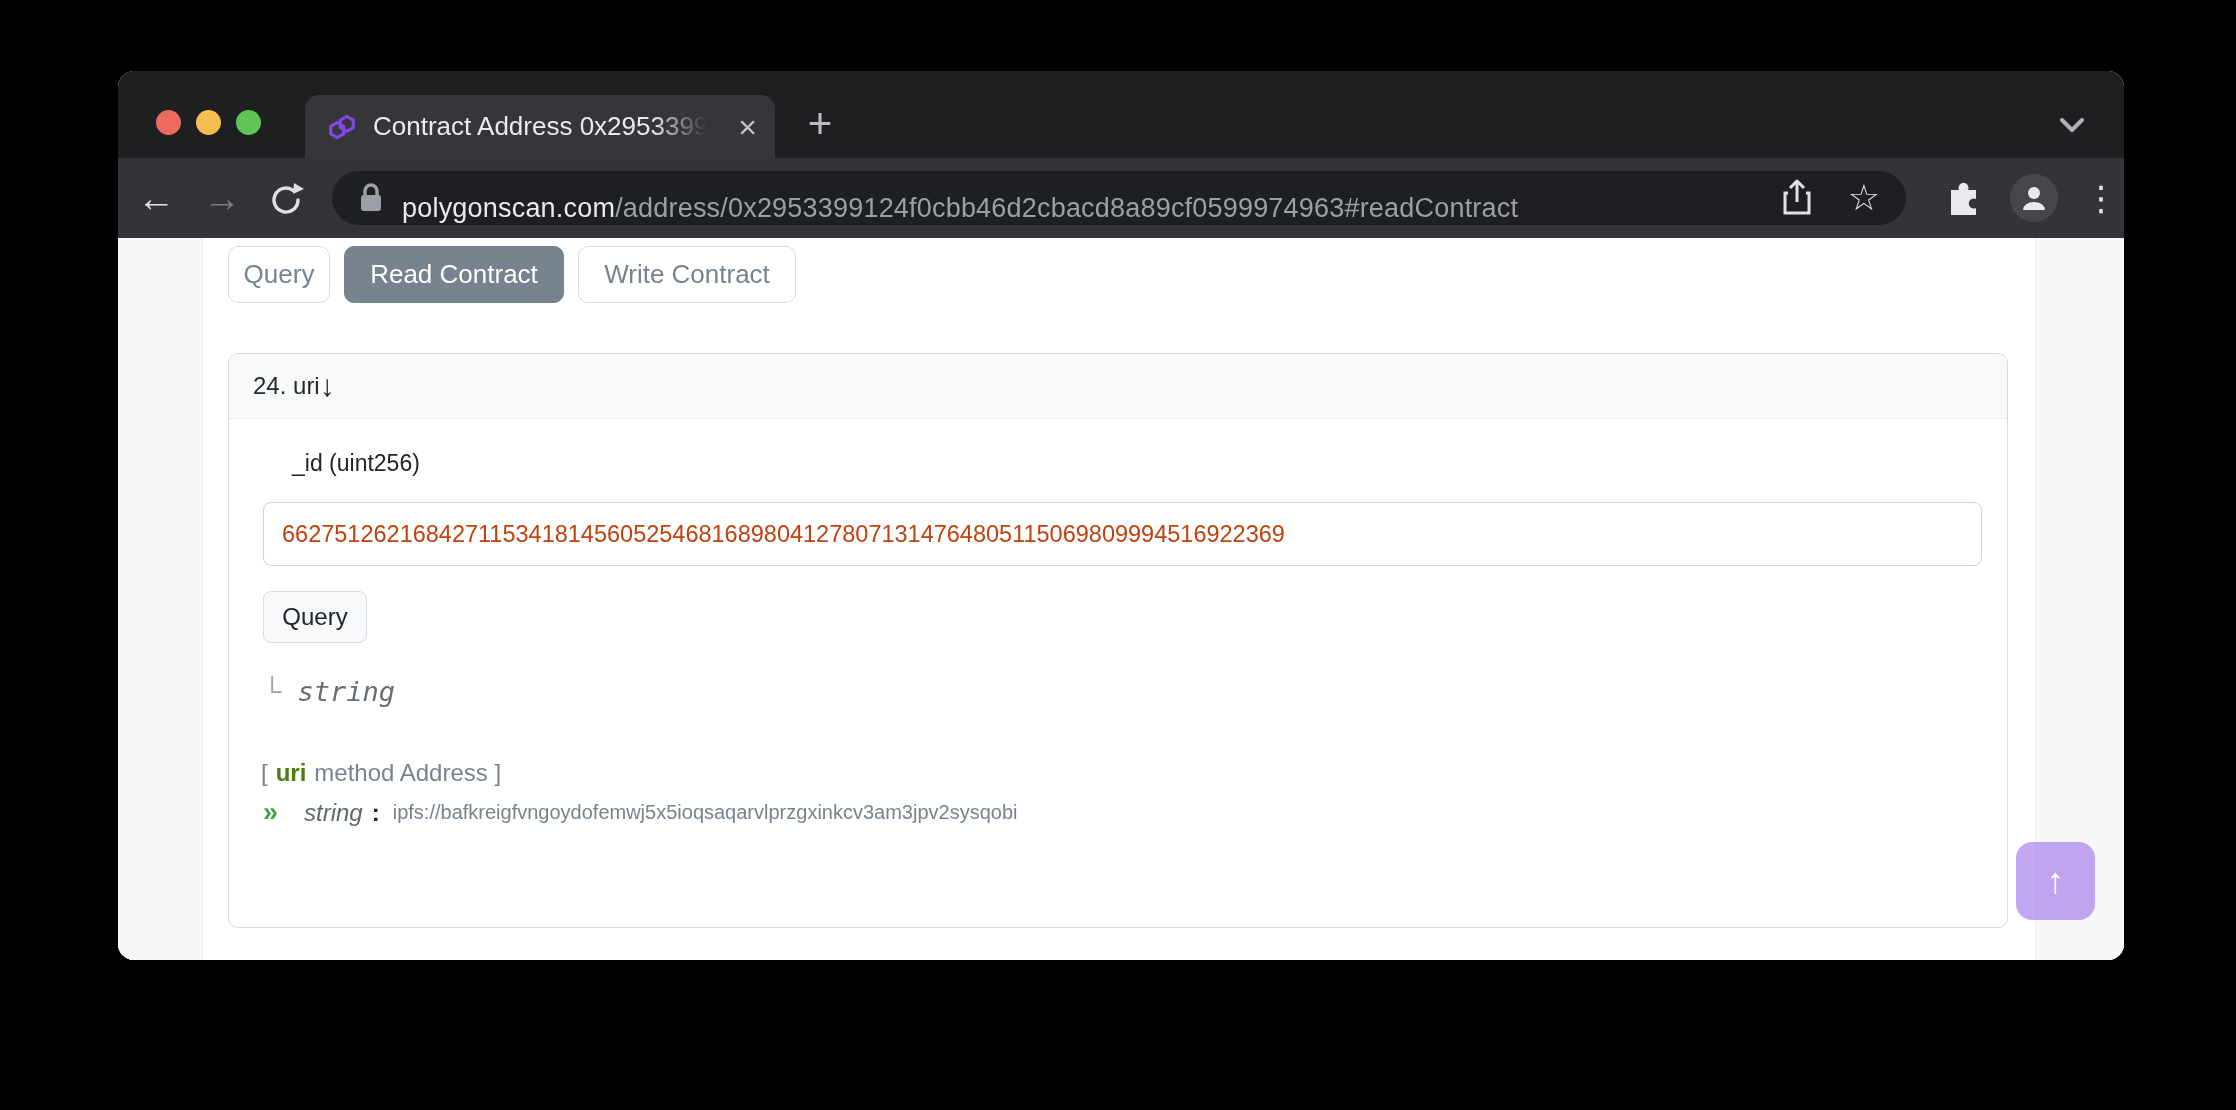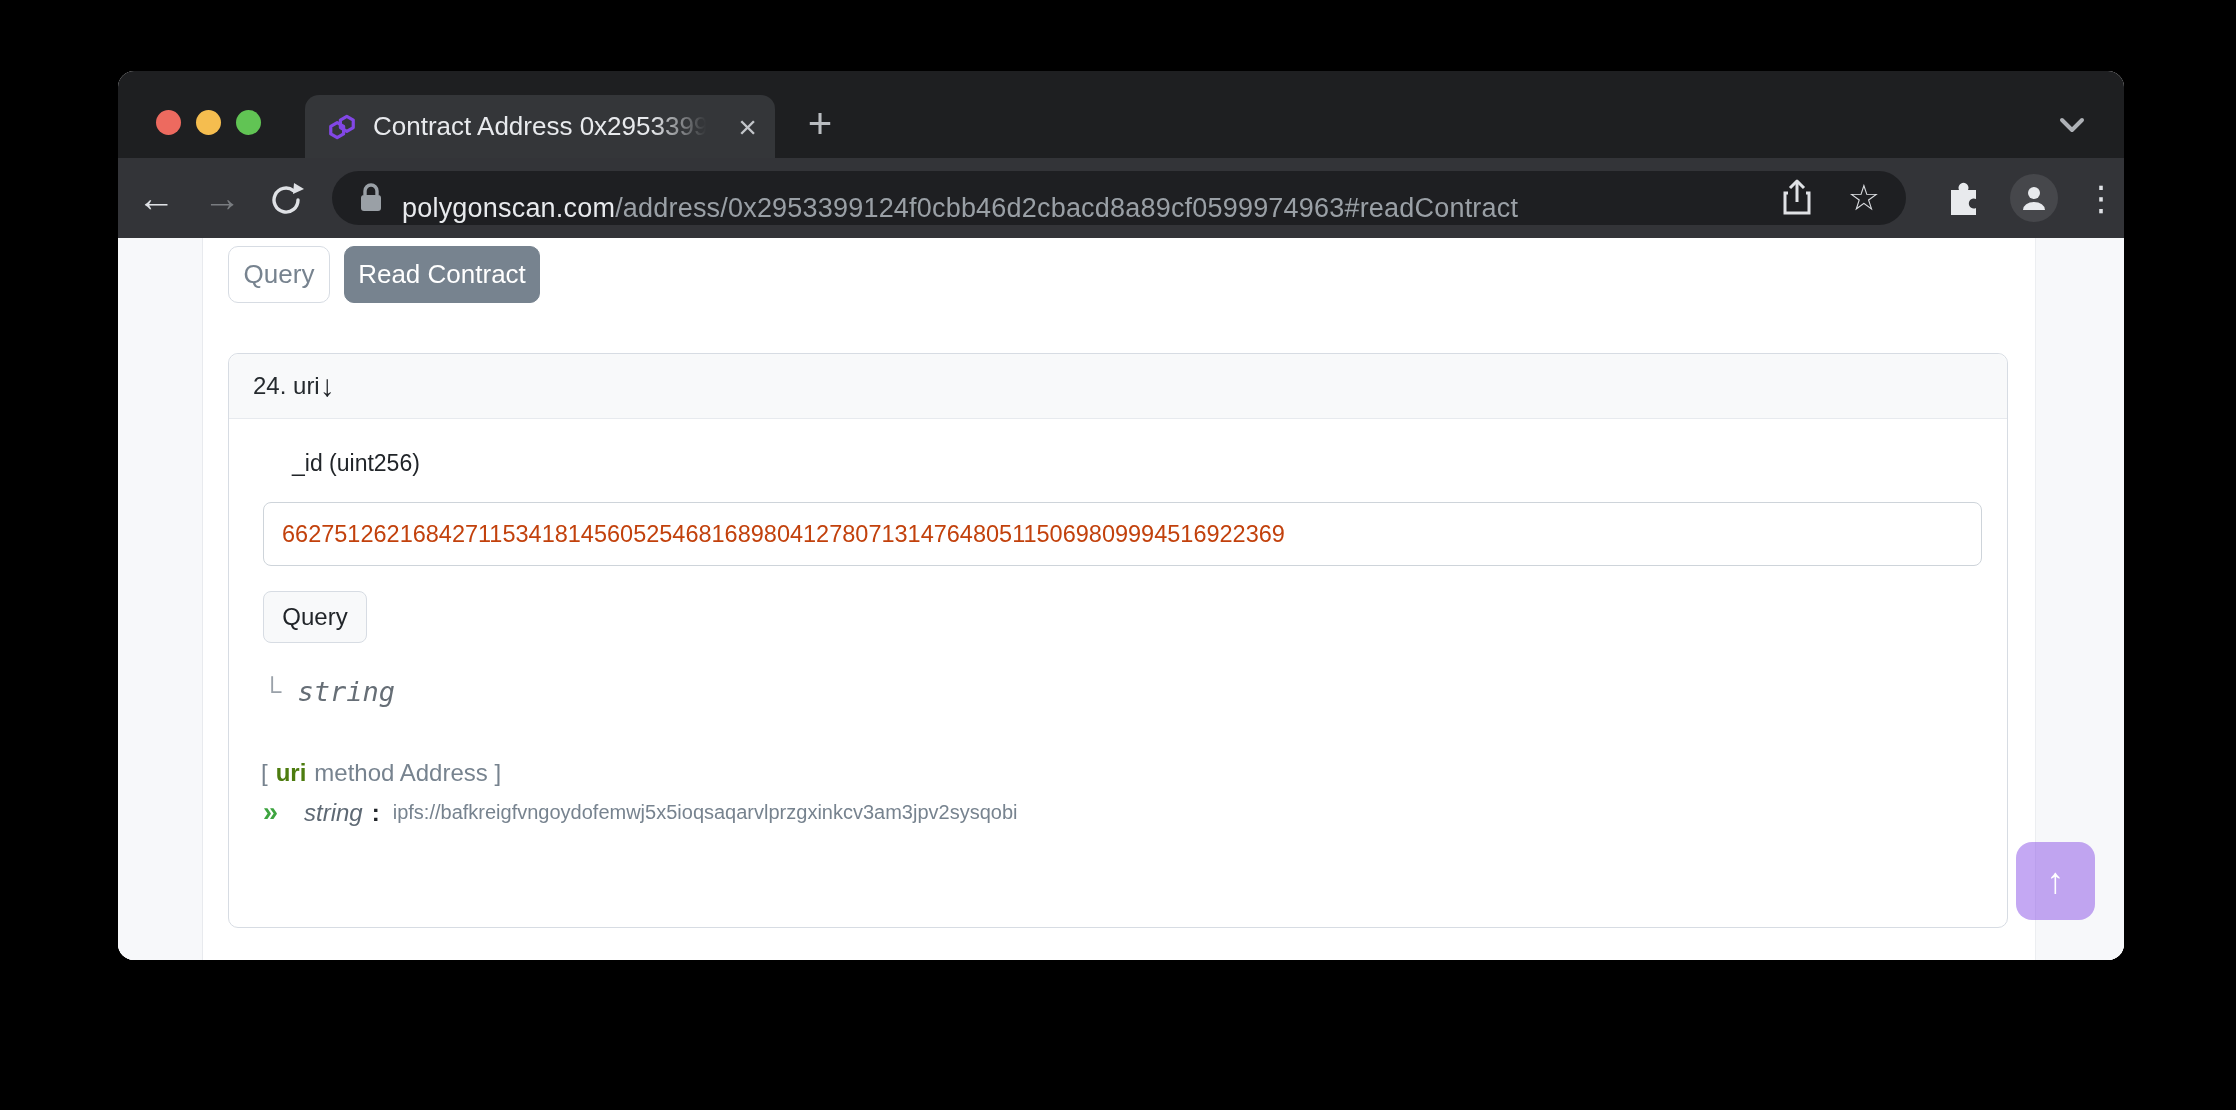--- a/index.html
+++ b/index.html
@@ -50,21 +50,21 @@
 
   
   .content { position:absolute; left:0; top:167px; width:100%; height:722px; background:#fff; }
   .gutter-left  { position:absolute; left:0; top:0; width:85px; height:100%; background:#f7f8fa; border-right:1px solid #e8eaee; }
   .gutter-right { position:absolute; left:1917px; top:0; width:89px; height:100%; background:#f7f8fa; border-left:1px solid #eceef1; }
 
   .seg-btn { position:absolute; top:8px; height:57px; border-radius:10px; font-size:26px;
              display:flex; align-items:center; justify-content:center; cursor:pointer;
              background:#fff; border:1px solid #d7dce3; color:#77838f; }
   .seg-code  { left:110px; width:102px; }
-  .seg-read  { left:226px; width:196px; background:#77838f; border-color:#77838f; color:#fff; }
+  .seg-read  { left:226px; width:220px; background:#77838f; border-color:#77838f; color:#fff; }
   .seg-write { left:460px; width:218px; }
 
   .card { position:absolute; left:110px; top:115px; width:1780px; height:575px;
           border:1px solid #d7dce3; border-radius:10px; background:#fff; }
   .card-header { position:absolute; left:0; top:0; width:100%; height:65px; background:#f8f9fa;
                  border-bottom:1px solid #e7eaee; border-radius:10px 10px 0 0;
                  display:flex; align-items:center; padding:0 30px 0 24px; }
   .card-title { font-size:24px; color:#252a2e; }
   .collapse-arrow { font-size:30px; color:#212529; cursor:pointer; }
 
@@ -158,20 +158,21 @@
       <div class="kebab">⋮</div>
     </div>
   </div>
 
   <div class="content">
     <div class="gutter-left"></div>
     <div class="gutter-right"></div>
 
     <button class="seg-btn seg-code">Query</button>
     <button class="seg-btn seg-read">Read Contract</button>
+    <button class="seg-btn seg-write">Write Contract</button>
 
     <div class="card">
       <div class="card-header">
         <span class="card-title">24. uri</span>
         <span class="collapse-arrow">↓</span>
       </div>
 
       <div class="param-label">_id (uint256)</div>
       <input class="param-input" type="text" value="66275126216842711534181456052546816898041278071314764805115069809994516922369" style="">
 

